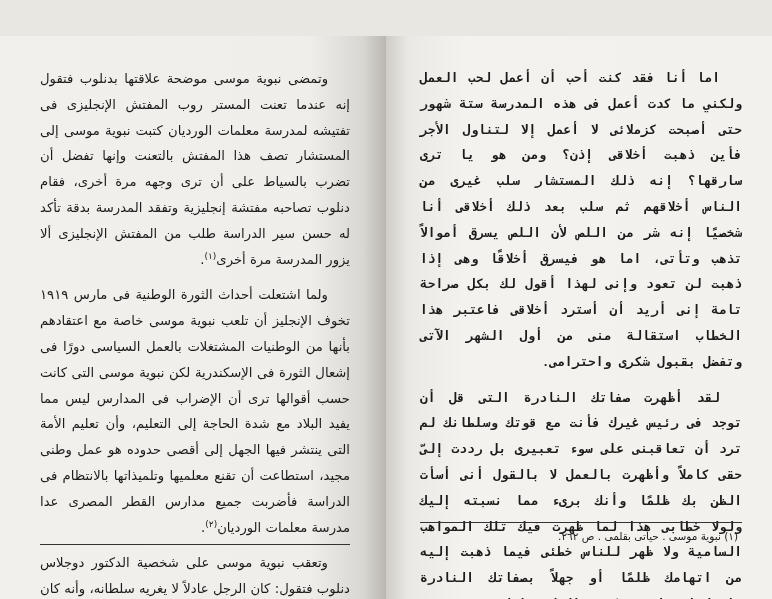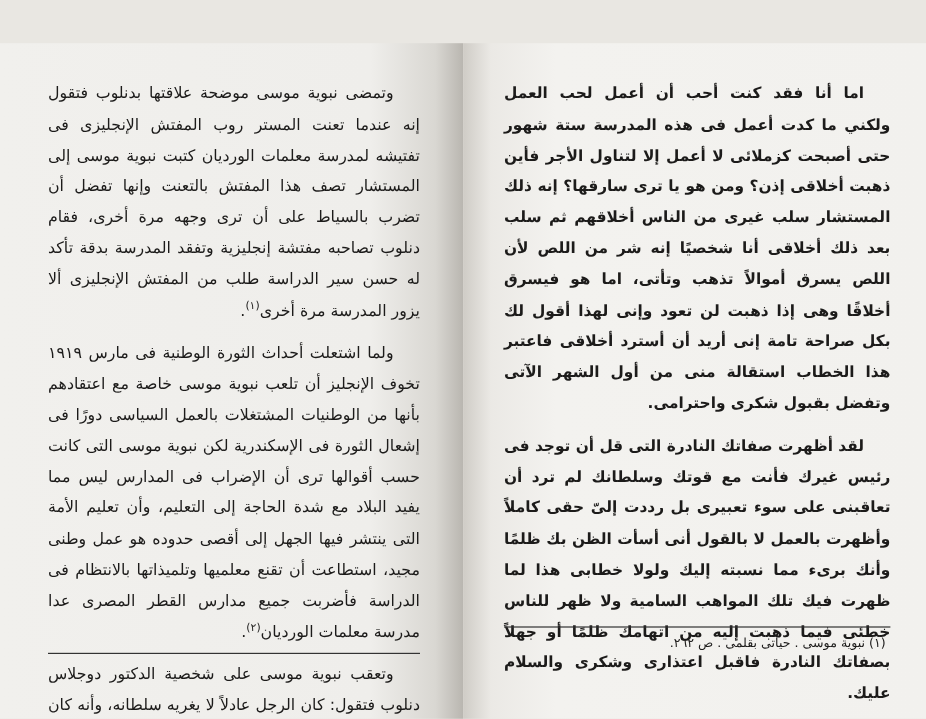--- a/index.html
+++ b/index.html
@@ -5,21 +5,21 @@
   html,body{margin:0;padding:0;}
   body{width:772px;height:599px;overflow:hidden;background:#e9e7e2;font-family:"DejaVu Sans","Liberation Sans",sans-serif;}
   .spread{position:relative;width:772px;height:599px;display:flex;}
   .page{position:relative;height:599px;box-sizing:border-box;direction:rtl;color:#1c1b1a;margin-top:36px;}
   .page-left{width:386px;background:linear-gradient(to right,#f1f0ed 0%,#efeeeb 80%,#d9d7d2 94%,#b9b6b0 100%);}
   .page-right{width:386px;background:linear-gradient(to right,#cfccc6 0%,#ebe9e5 6%,#f3f2ef 20%,#f2f1ee 100%);}
   .text-block{position:absolute;top:30px;}
   .page-left .text-block{left:40px;width:310px;}
   .page-right .text-block{left:34px;width:322px;}
   p.par{margin:0;font-size:13.2px;line-height:25.8px;text-align:justify;text-align-last:right;font-weight:500;}
-  .page-right p.par{font-weight:bold;font-size:12.8px;}
+  .page-right p.par{font-weight:bold;font-size:12.8px;font-family:Liberation Mono, monospace;}
   p.indent{text-indent:22px;}
   p.gap{margin-top:10px;}
   sup{font-size:9px;line-height:0;}
   .rule{position:absolute;height:1px;background:#333;}
   .page-left .rule{left:40px;width:310px;top:508px;}
   .page-right .rule{left:34px;width:322px;top:486px;}
   .fn{position:absolute;font-size:10.5px;line-height:16px;}
   .page-left .fn{right:40px;top:515px;width:310px;}
   .page-right .fn{right:34px;top:492px;width:322px;}
   .folio{position:absolute;font-size:12px;font-weight:bold;}

